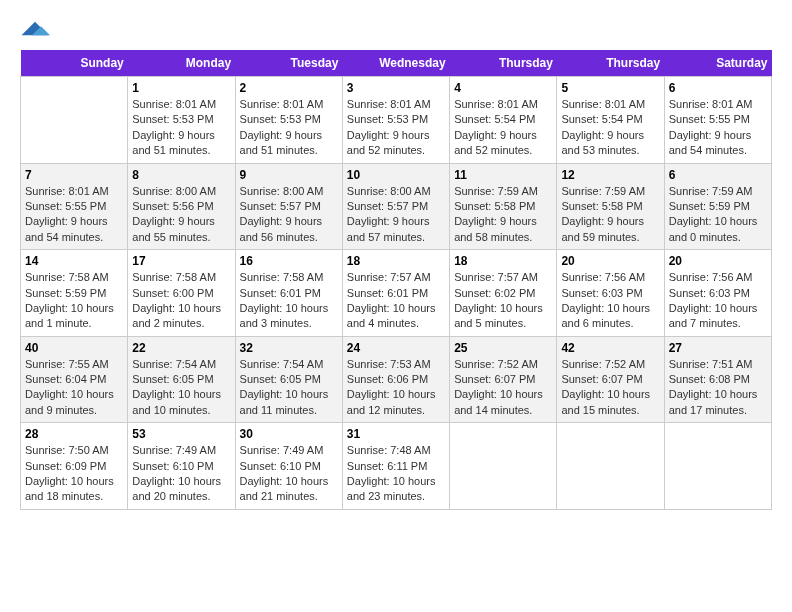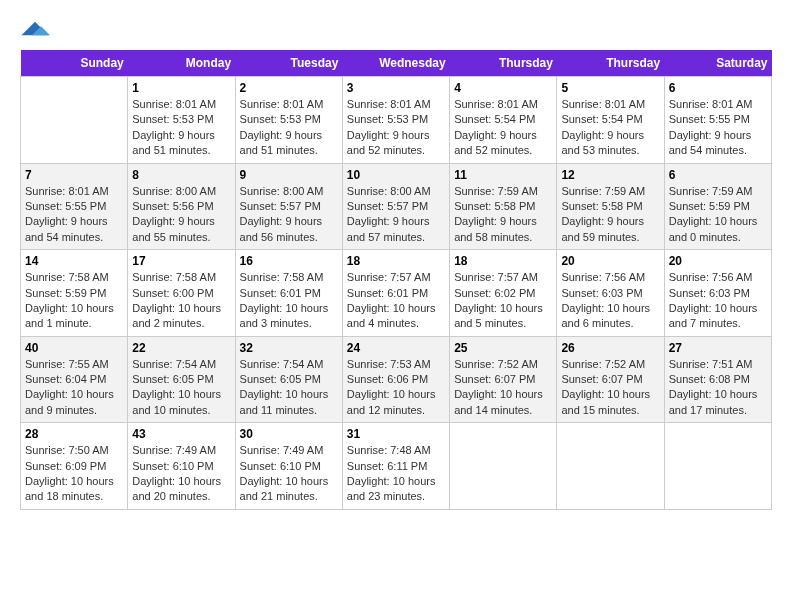--- a/index.html
+++ b/index.html
@@ -216,35 +216,35 @@
         </td>
         <td>
           <span class="day-number">24</span>
           <div class="day-info">Sunrise: 7:53 AM<br>Sunset: 6:06 PM<br>Daylight: 10 hours and 12 minutes.</div>
         </td>
         <td>
           <span class="day-number">25</span>
           <div class="day-info">Sunrise: 7:52 AM<br>Sunset: 6:07 PM<br>Daylight: 10 hours and 14 minutes.</div>
         </td>
         <td>
-          <span class="day-number">26</span>
+          <span class="day-number">42</span>
           <div class="day-info">Sunrise: 7:52 AM<br>Sunset: 6:07 PM<br>Daylight: 10 hours and 15 minutes.</div>
         </td>
         <td>
           <span class="day-number">27</span>
           <div class="day-info">Sunrise: 7:51 AM<br>Sunset: 6:08 PM<br>Daylight: 10 hours and 17 minutes.</div>
         </td>
       </tr>
       <tr>
         <td>
           <span class="day-number">28</span>
           <div class="day-info">Sunrise: 7:50 AM<br>Sunset: 6:09 PM<br>Daylight: 10 hours and 18 minutes.</div>
         </td>
         <td>
-          <span class="day-number">43</span>
+          <span class="day-number">53</span>
           <div class="day-info">Sunrise: 7:49 AM<br>Sunset: 6:10 PM<br>Daylight: 10 hours and 20 minutes.</div>
         </td>
         <td>
           <span class="day-number">30</span>
           <div class="day-info">Sunrise: 7:49 AM<br>Sunset: 6:10 PM<br>Daylight: 10 hours and 21 minutes.</div>
         </td>
         <td>
           <span class="day-number">31</span>
           <div class="day-info">Sunrise: 7:48 AM<br>Sunset: 6:11 PM<br>Daylight: 10 hours and 23 minutes.</div>
         </td>

